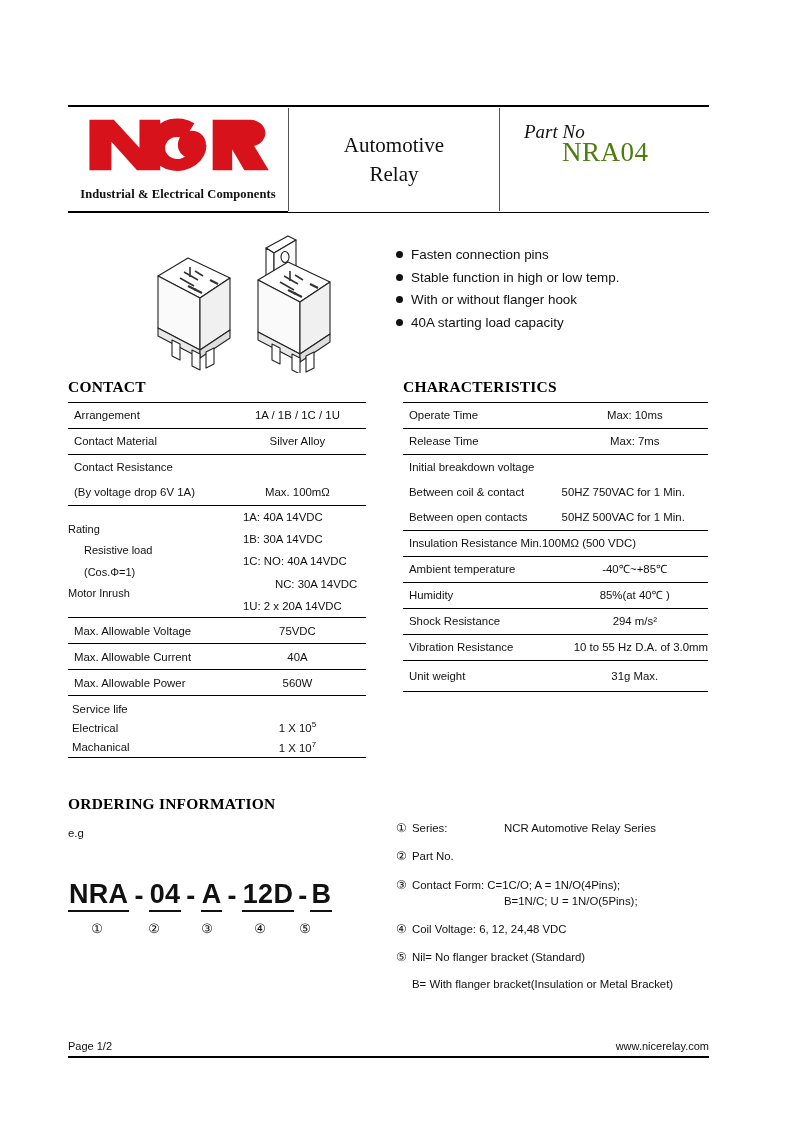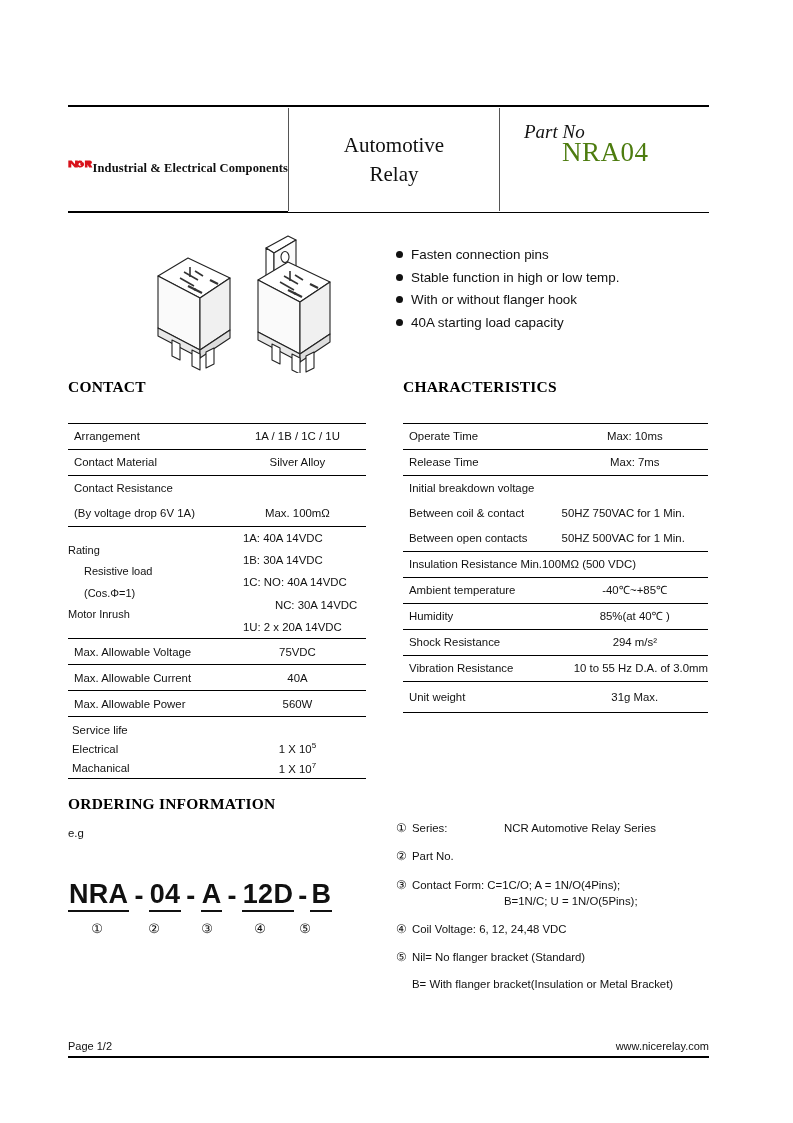--- a/index.html
+++ b/index.html
@@ -9,21 +9,21 @@
     -webkit-font-smoothing:antialiased;
   }
   .page{position:absolute;left:0;top:0;width:793px;height:1123px;background:#fff;}
 
   
   .header{
     position:absolute;left:68px;top:105px;width:641px;height:105px;
     border-top:2px solid #000;border-bottom:1.5px solid #000;
     display:flex;align-items:stretch;
   }
-  .hdr-logo{width:220px;position:relative;display:flex;flex-direction:row;
+  .hdr-logo{width:220px;position:relative;display:flex;flex-direction:column;
             align-items:center;justify-content:flex-start;padding-top:5px;text-align:right;}
   .logo-mark{width:183px;height:58px;margin-top:4px;}
   .logo-tag{
     font-family:"Liberation Serif", serif;font-size:12.5px;font-weight:700;
     letter-spacing:.1px;margin-top:13px;color:#111;white-space:nowrap;
   }
   .logo-rule{position:absolute;left:0;bottom:0;width:220px;border-bottom:1.2px solid #000;}
   .hdr-mid{
     flex:0 0 212px;border-left:1.4px solid #555;border-right:1.4px solid #555;
     display:flex;align-items:center;justify-content:center;text-align:center;
@@ -52,21 +52,21 @@
     margin-top:6px;margin-right:8px;
   }
 
   
   .sec-title{
     font-family:"Liberation Serif", serif;font-weight:700;font-size:15.5px;
     letter-spacing:.2px;color:#000;
   }
   .tbl-left{position:absolute;left:68px;top:378px;width:298px;}
   .tbl-right{position:absolute;left:403px;top:378px;width:305px;}
-  .spec{width:100%;border-collapse:collapse;margin-top:27px;}
+  .spec{width:100%;border-collapse:collapse;margin-top:6px;}
   .spec td{
     font-size:11.4px;color:#111;padding:0;vertical-align:middle;
     border-bottom:1.6px solid #000;height:25px;line-height:1.25;
   }
   .spec tr.first td{border-top:1.6px solid #000;}
   .spec td.k{padding-left:6px;}
   .spec td.v{text-align:center;}
   .spec td.nb{border-bottom:none;}
   .indent1{padding-left:16px;}
   .sup{font-size:8px;vertical-align:super;}

